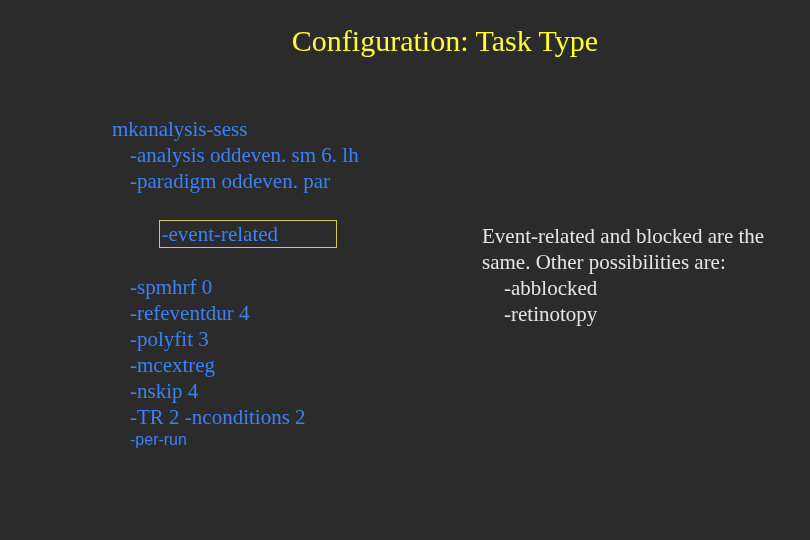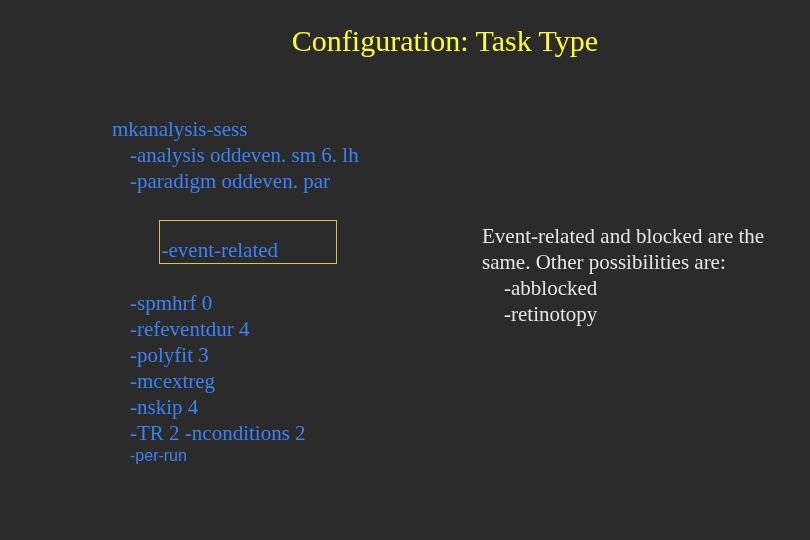--- a/index.html
+++ b/index.html
@@ -37,21 +37,21 @@
   .cmd-line {
     white-space: pre;
   }
   .cmd-indent {
     padding-left: 18px;
     white-space: pre;
   }
   .highlight-box {
     display: inline-block;
     border: 1px solid #d6c84a;
-    padding: 16px 58px 0 2px;
+    padding: 0 58px 0 2px;
     margin-left: -3px;
   }
   .per-run {
     font-family: Arial, Helvetica, sans-serif;
     font-size: 16px;
   }
   .right-block {
     position: absolute;
     top: 223px;
     left: 442px;

